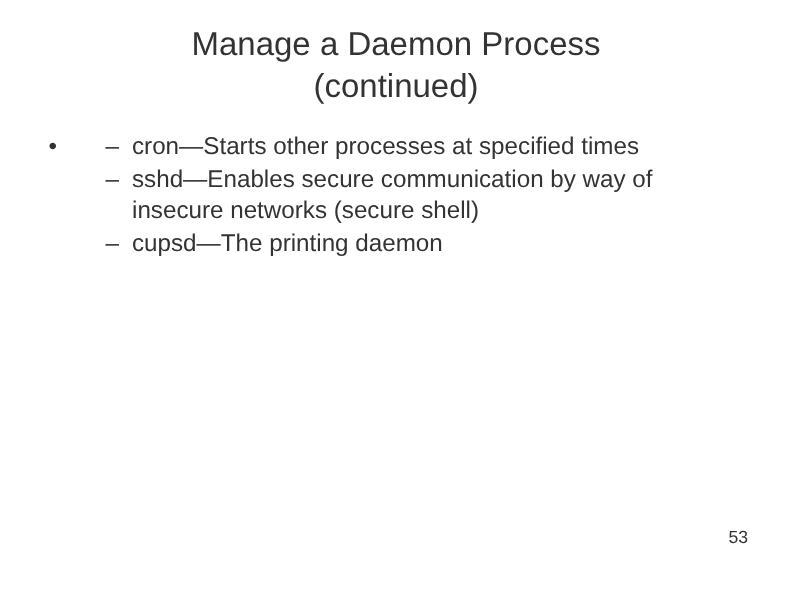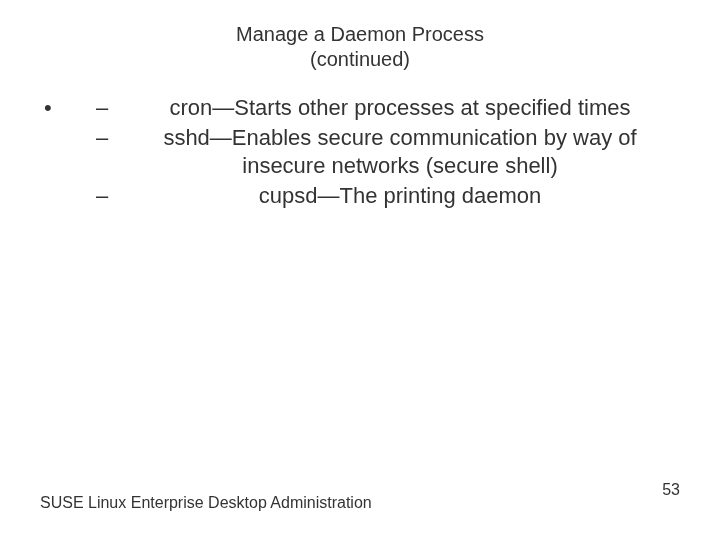--- a/index.html
+++ b/index.html
@@ -13,21 +13,21 @@
     overflow: hidden;
   }
   .slide {
     position: relative;
     width: 720px;
     height: 540px;
     box-sizing: border-box;
   }
   .title {
     text-align: center;
-    font-size: 20px;
+    font-size: 30px;
     color: #333333;
     padding-top: 22px;
     line-height: 1.25;
     font-weight: normal;
   }
   .body {
     padding: 18px 40px 0 40px;
     font-size: 22px;
     color: #333333;
     line-height: 1.28;
@@ -47,21 +47,20 @@
     position: absolute;
     left: 4px;
     top: 0;
     font-size: 22px;
     color: #333333;
   }
   ul.level2 {
     list-style: none;
     margin: 4px 0 0 0;
     padding: 0 0 0 28px;
-    text-align: center;
   }
   ul.level2 > li {
     position: relative;
     padding-left: 24px;
     margin-bottom: 2px;
   }
   ul.level2 > li::before {
     content: "–";
     position: absolute;
     left: 0;
@@ -99,17 +98,16 @@
         <ul class="level2">
           <li><span>cron—Starts other processes at specified times</span></li>
           <li><span>sshd—Enables secure communication by way of insecure networks (secure shell)</span></li>
           <li><span>cupsd—The printing daemon</span></li>
         </ul>
       </li>
     </ul>
   </div>
 
   <div class="footer">
-    <span>SUSE Linux Enterprise Desktop Administration</span>
     <span class="page">53</span>
   </div>
 
 </div>
 
 </body></html>

